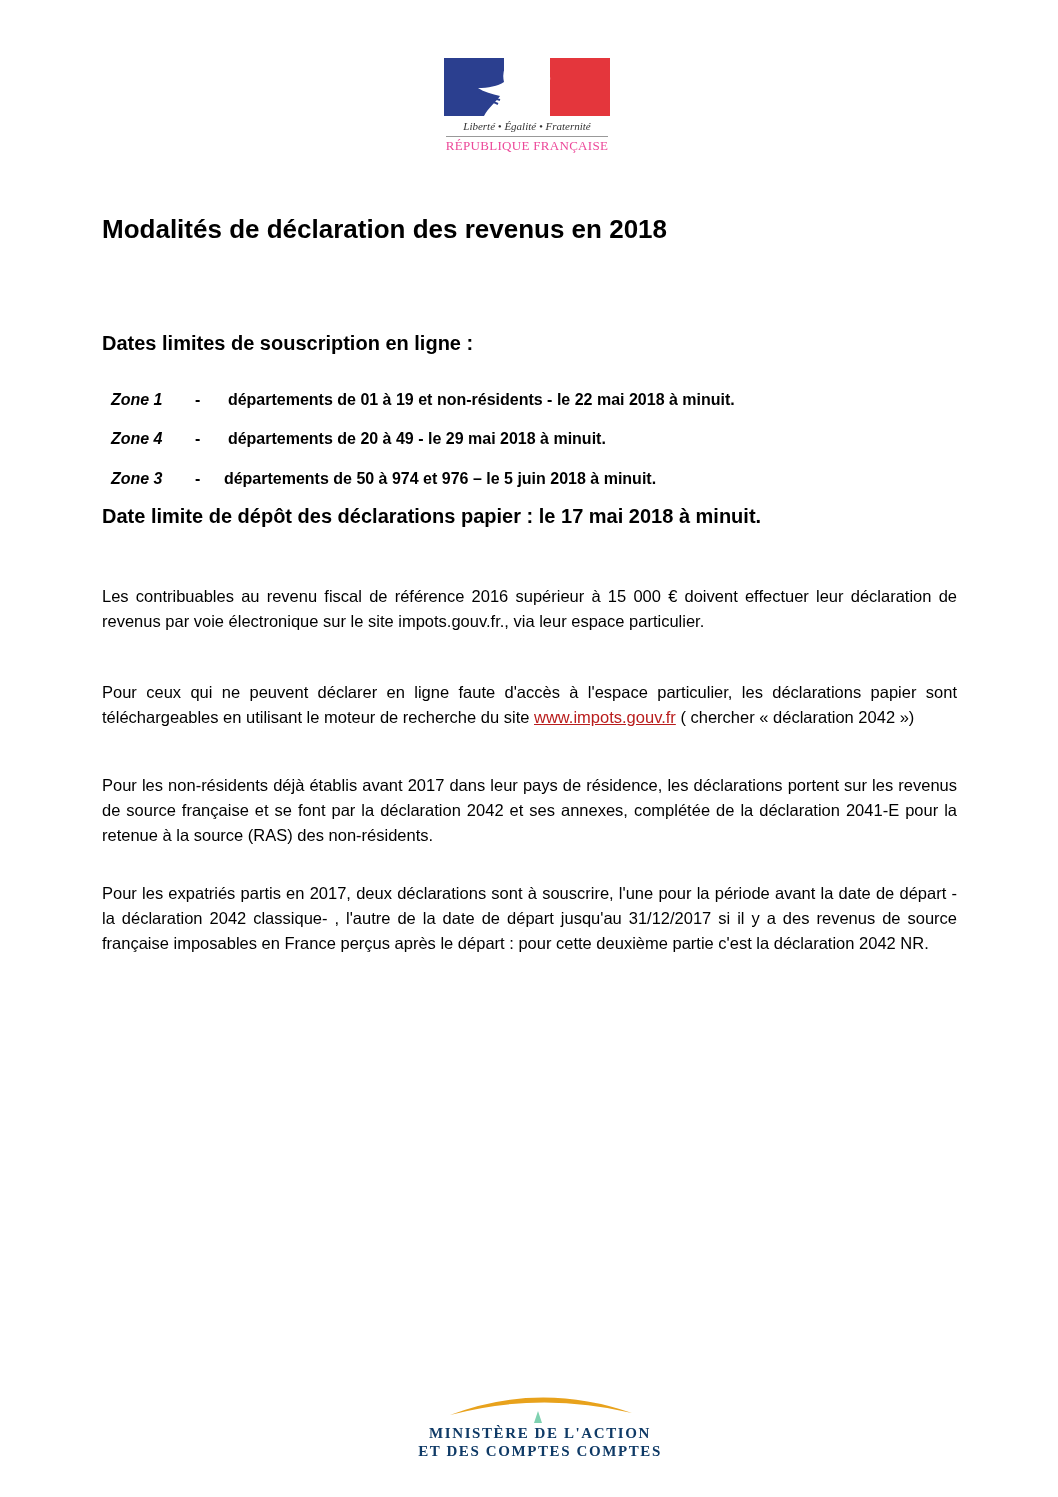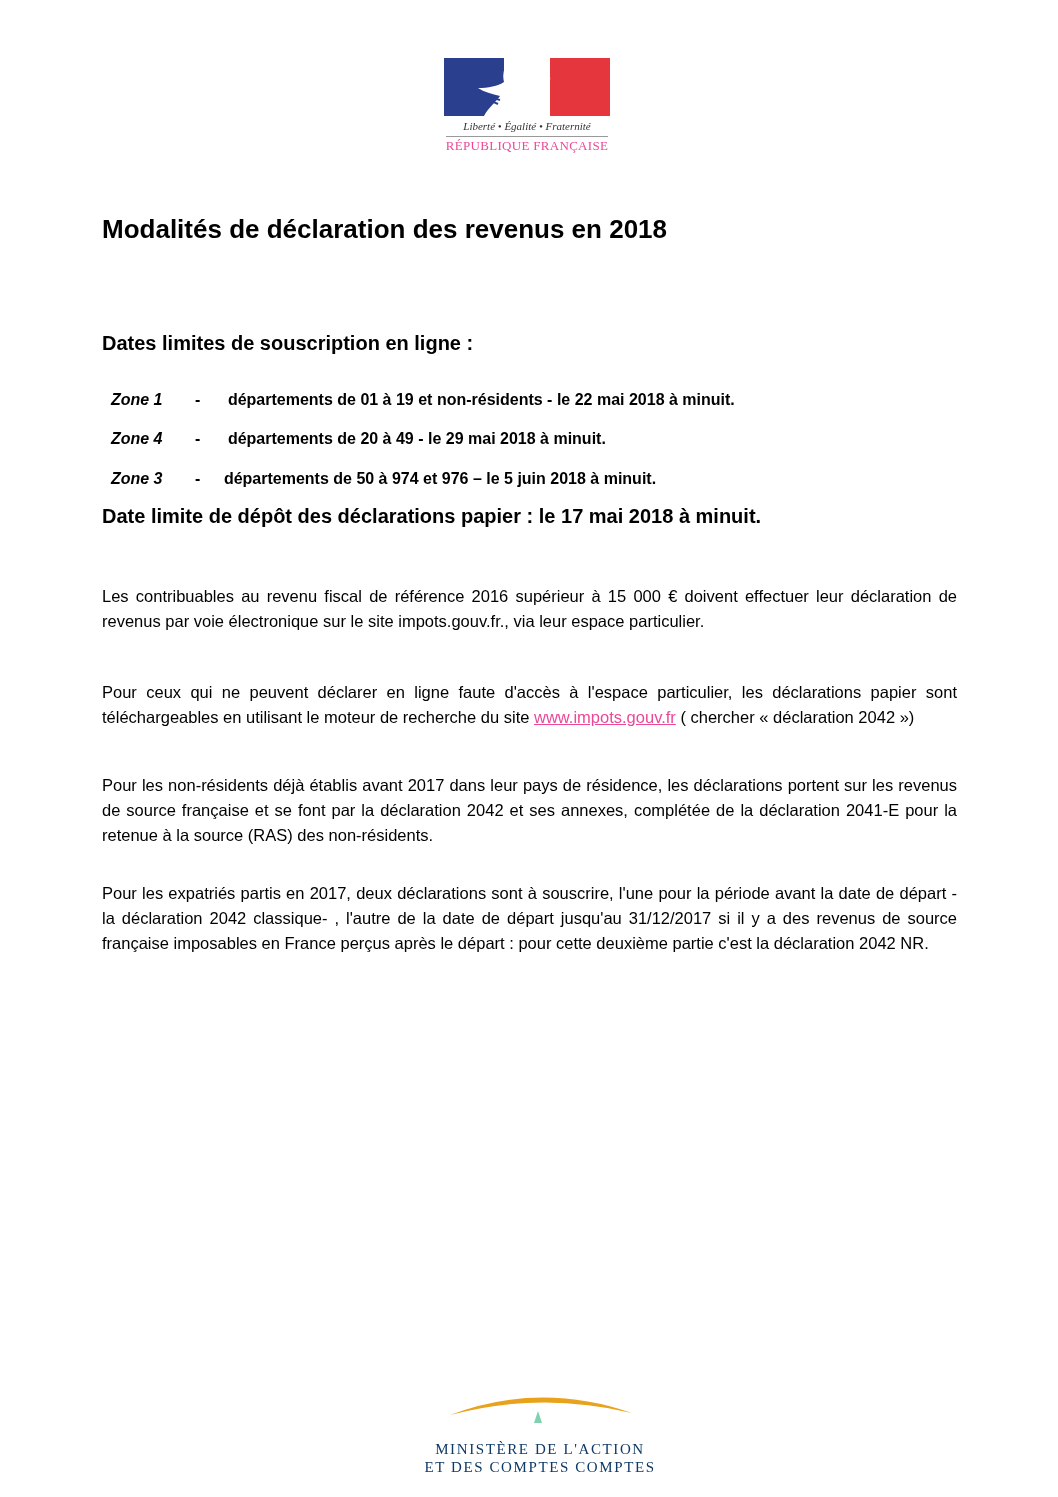--- a/index.html
+++ b/index.html
@@ -16,24 +16,24 @@
   .rf-sep { position: absolute; left: 2px; top: 78px; width: 162px; height: 1px; background: #999; }
 
   .title { position: absolute; left: 102px; top: 214px; font-size: 26px; font-weight: bold; white-space: nowrap; }
 
   .bold-line { position: absolute; left: 102px; font-size: 20px; font-weight: bold; white-space: pre; }
   .zone { position: absolute; left: 102px; font-size: 16px; font-weight: bold; white-space: pre; }
   .zone .zlabel { display: inline-block; width: 84px; font-style: italic; }
   .zone .zdash { display: inline-block; width: 33px; }
 
   .para { position: absolute; left: 102px; width: 855px; font-size: 16.5px; line-height: 25px; text-align: justify; margin-top: 16px; }
-  .para a { color: #ec4899; text-decoration: underline; }
+  .para a { color: #b91c1c; text-decoration: underline; }
 
   .logo-min { position: absolute; left: 410px; top: 1385px; width: 260px; height: 90px; }
-  .min-l1, .min-l2 { position: absolute; left: 0; width: 260px; text-align: center; font-family: "Liberation Serif", serif; font-weight: normal; color: #0f3a66; letter-spacing: 1.6px; font-size: 15px; white-space: nowrap; margin-top: 16px; }
+  .min-l1, .min-l2 { position: absolute; left: 0; width: 260px; text-align: center; font-family: "Liberation Serif", serif; font-weight: bold; color: #0f3a66; letter-spacing: 1.6px; font-size: 15px; white-space: nowrap; }
   .min-l1 { top: 40px; }
   .min-l2 { top: 58px; }
 </style>
 </head>
 <body>
 
 <div class="logo-rf">
   <div class="flag">
     <div class="blue"></div>
       <div class="white"></div>

